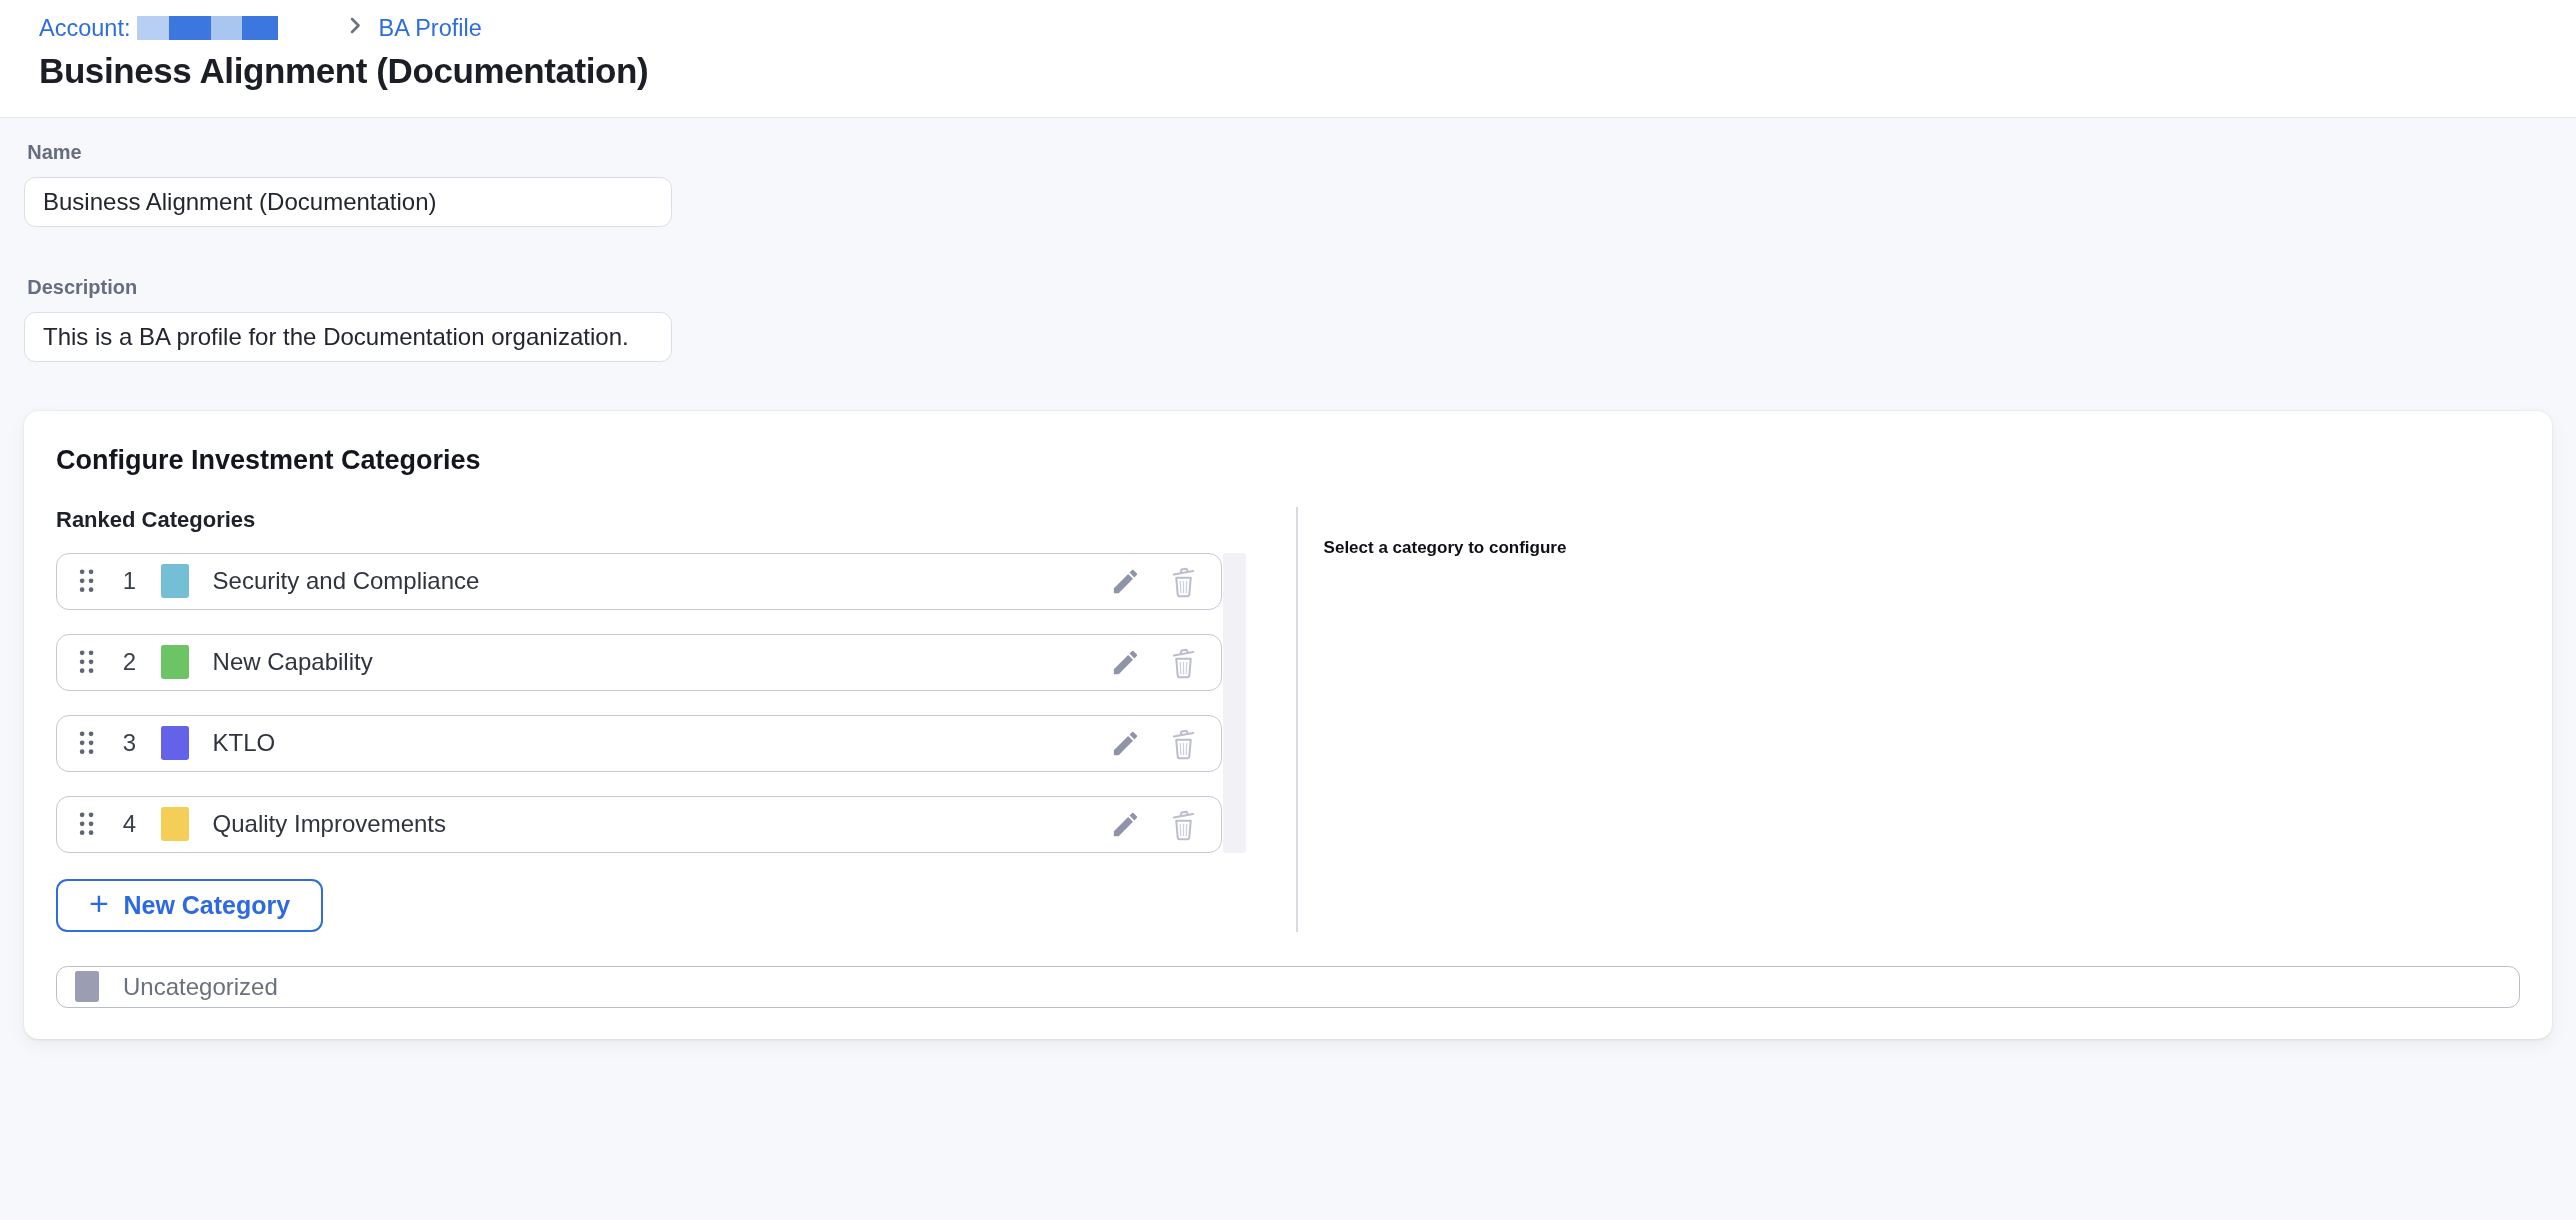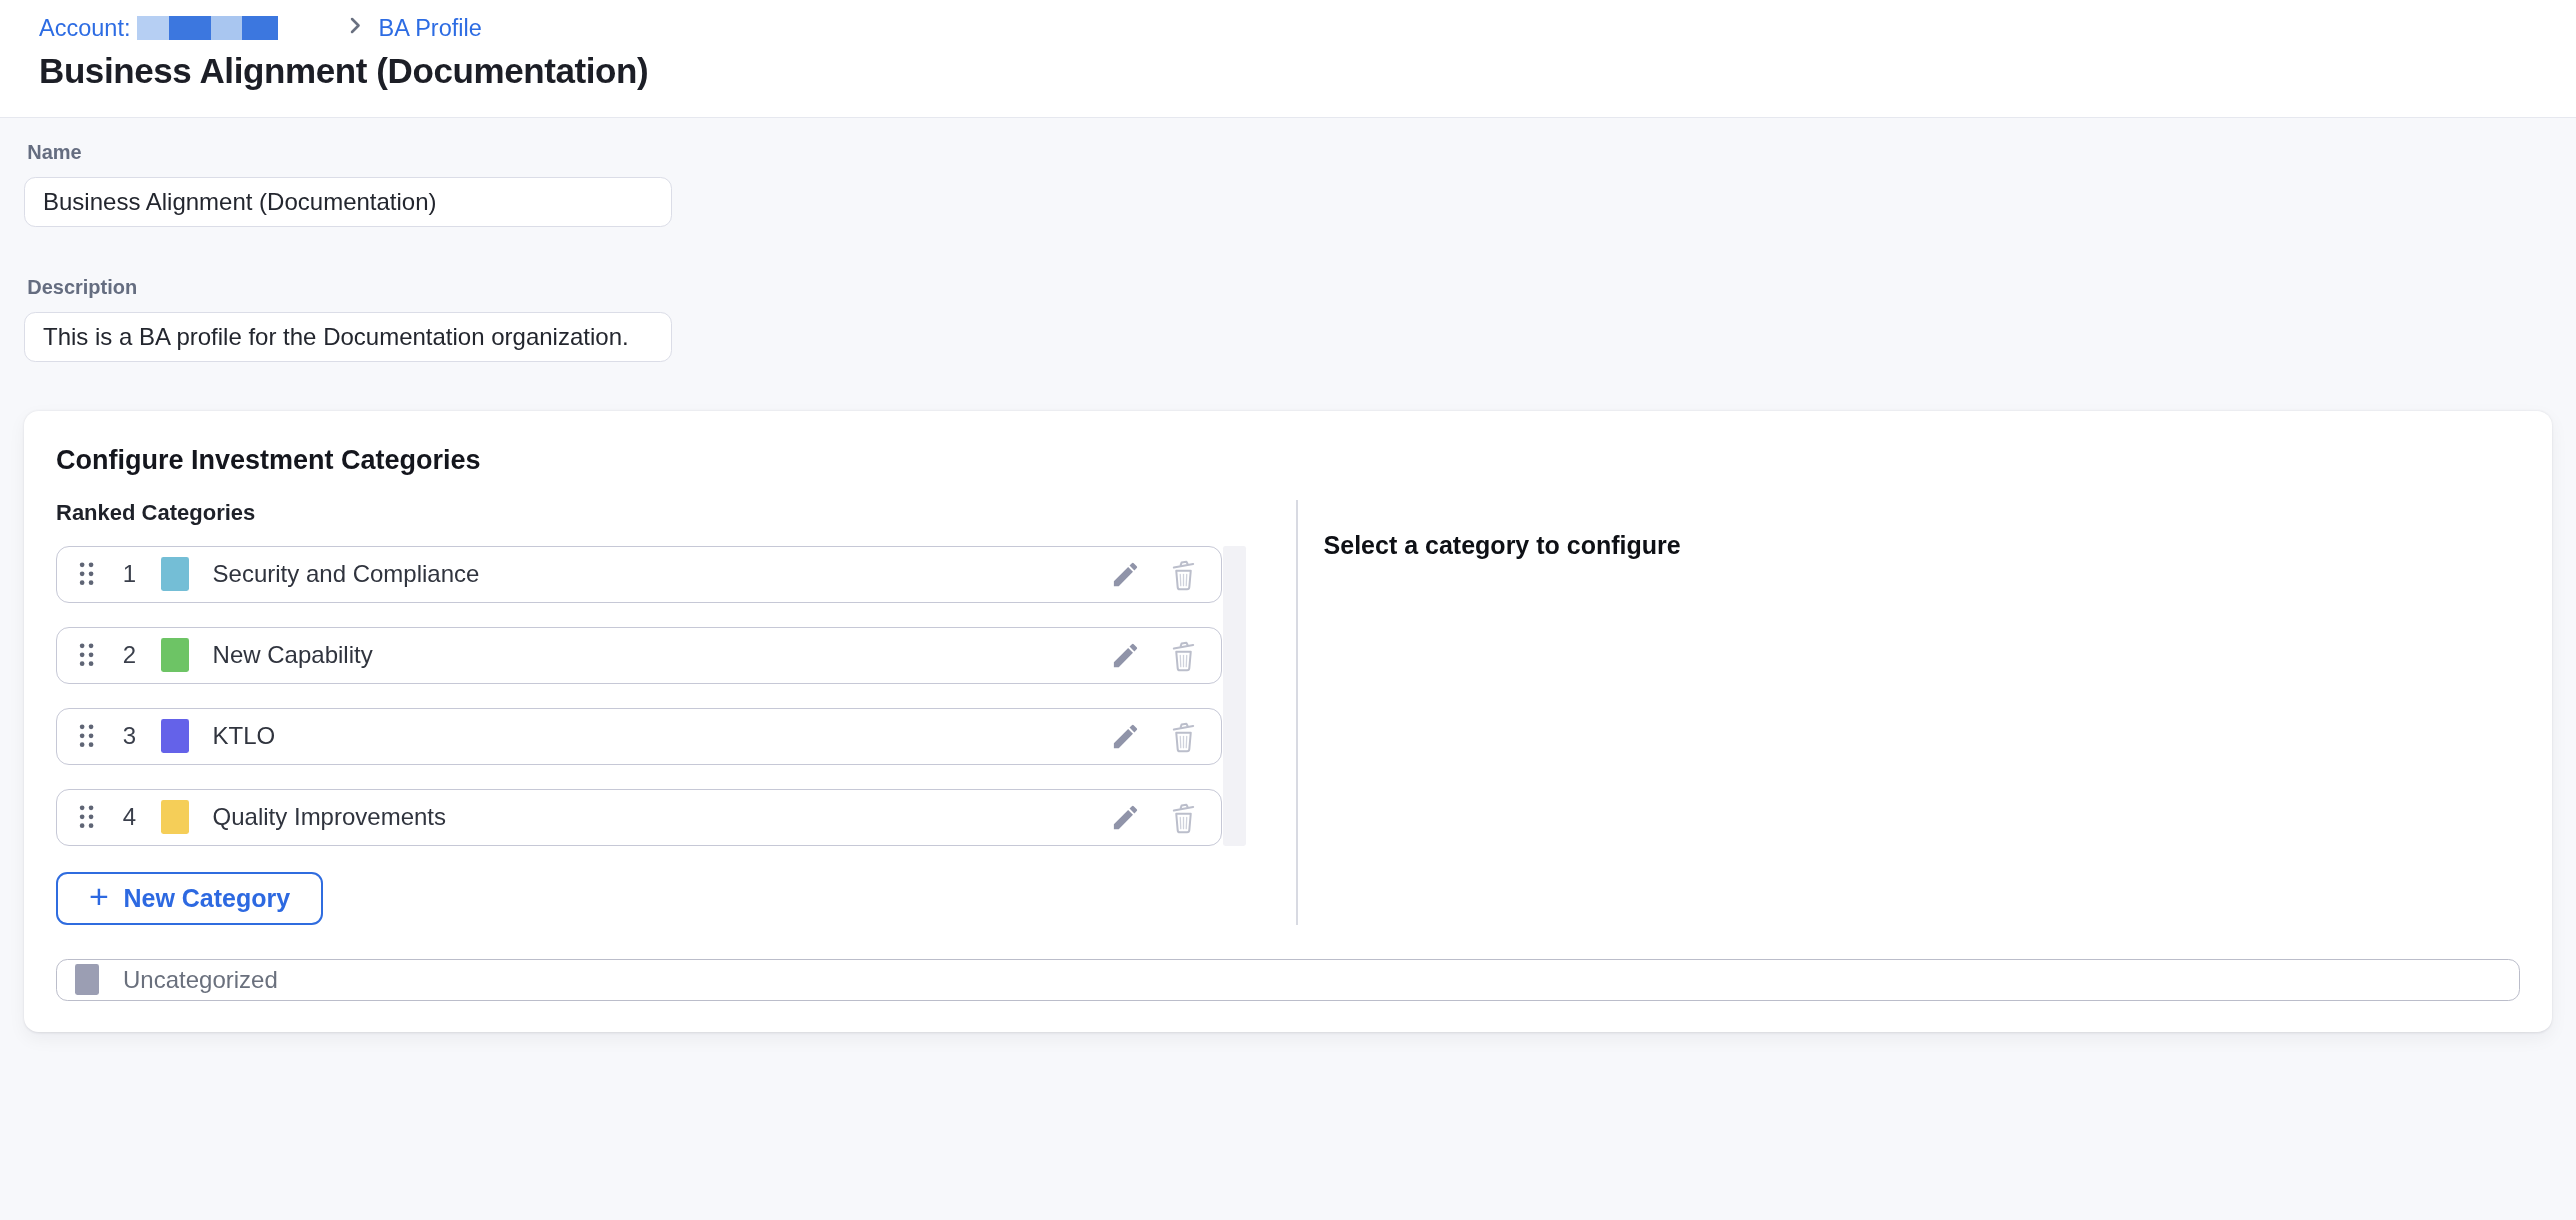--- a/index.html
+++ b/index.html
@@ -47,21 +47,21 @@
   
   .card {
     margin-top: 49px; background: #FFFFFF; border-radius: 14.6px;
     box-shadow: 0 0.8px 2.4px rgba(16,24,40,0.10), 0 6.5px 18px rgba(16,24,40,0.05);
     padding: 34px 32px 31px 32px;
   }
   .card-title { margin: 0; font-size: 27px; font-weight: 700; color: #14161D; }
   .card-subtitle { margin: 11.3px 0 0; font-size: 24px; color: #20242D; }
   .learn-link { color: #2D6CE3; text-decoration: none; cursor: pointer; }
 
-  .columns { display: flex; align-items: stretch; margin-top: 24px; }
+  .columns { display: flex; align-items: stretch; margin-top: 31px; }
   .left-col { width: 1190px; flex: none; }
   .ranked-label, .default-label { font-size: 22px; font-weight: 700; color: #1E2129; }
 
   .rows-wrap { position: relative; margin-top: 19.5px; padding-right: 24px; }
   .scroll-track {
     position: absolute; top: 0; right: 0; width: 23px; height: 300px;
     background: #F2F2F6; border-radius: 2.4px;
   }
   .cat-row {
     width: 1166px; height: 57px; border: 1.6px solid #C6C8D6; border-radius: 13px;
@@ -79,21 +79,21 @@
   .btn-new-category {
     margin-top: 26px; height: 53px; padding: 0 31px;
     border: 2.4px solid #2F6CDF; border-radius: 11.3px; background: #FFFFFF;
     color: #2D69E1; font-size: 25px; font-weight: 700;
     display: inline-flex; align-items: center; gap: 14.6px; cursor: pointer; font-family: inherit;
   }
   .plus-glyph { font-size: 34px; font-weight: 400; line-height: 1; margin-top: -4px; }
 
   .v-divider { width: 1.6px; background: #D8DAE2; margin-left: 50px; flex: none; }
   .right-col { flex: 1; padding: 31px 0 0 26px; }
-  .empty-state { font-size: 25px; font-weight: 700; color: #0E1015; }
+  .empty-state { font-size: 17px; font-weight: 700; color: #0E1015; }
 
   .default-block { margin-top: 34px; }
   .default-row {
     margin-top: 22px; height: 42px; border: 1.6px solid #BBBDCA; border-radius: 11.3px;
     background: #FFFFFF; display: flex; align-items: center; padding: 0 18px; cursor: pointer;
   }
   .default-swatch { width: 24px; height: 31px; border-radius: 2.4px; margin-right: 24px; flex: none; }
   .default-name { font-size: 24px; color: #6A707D; }
 </style>
 </head>

